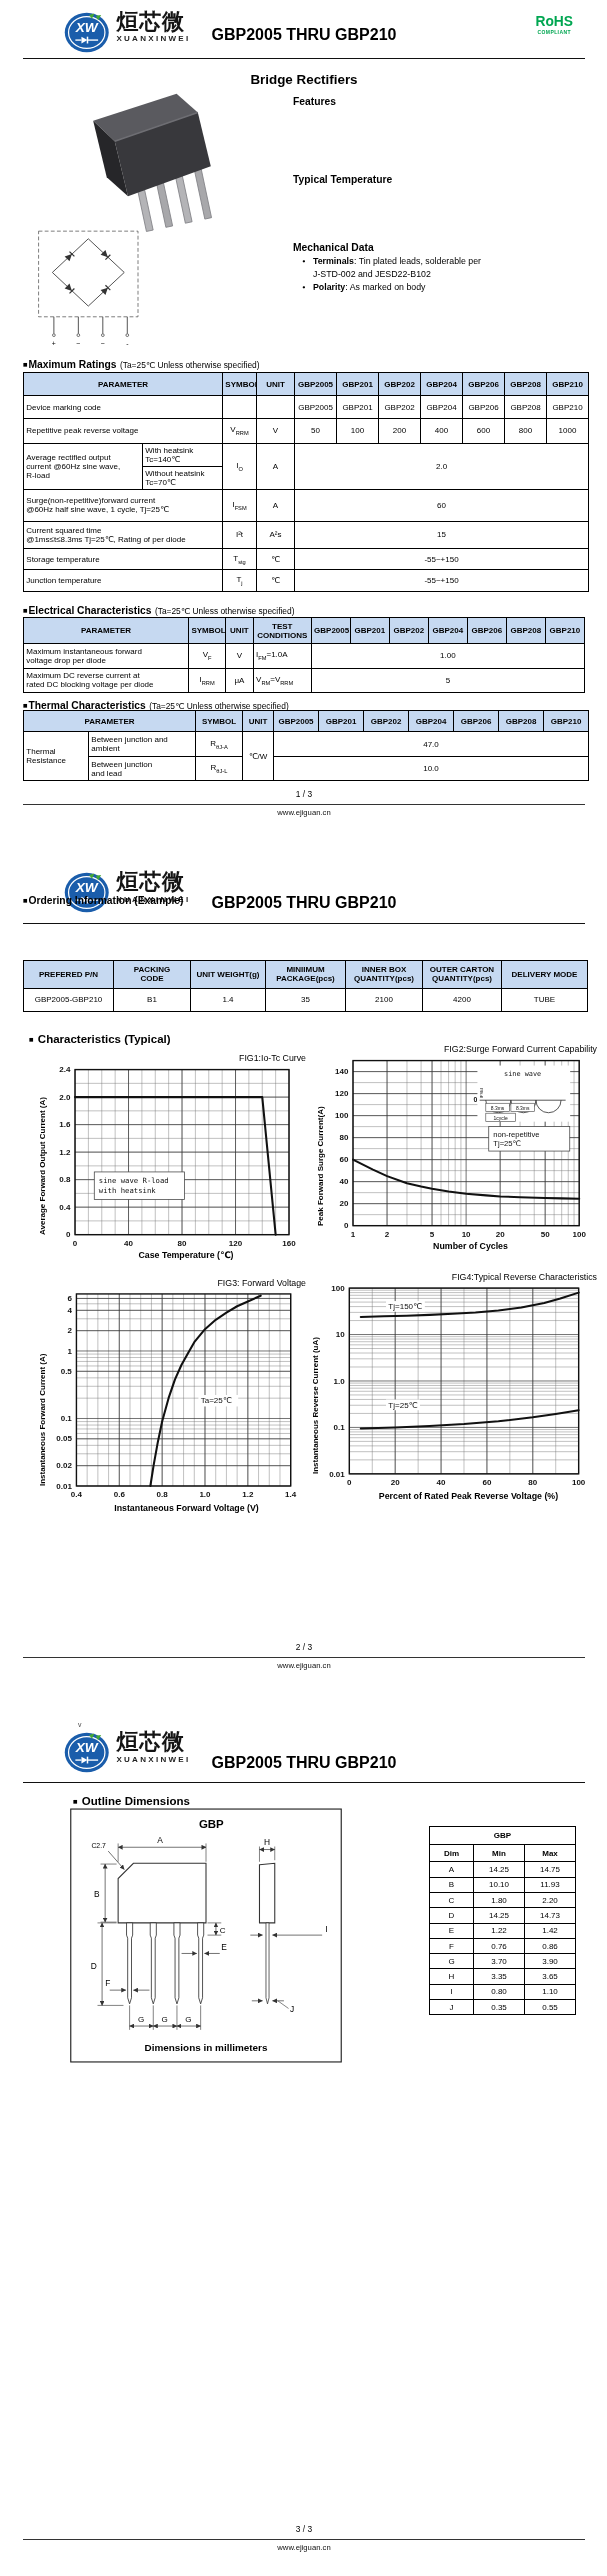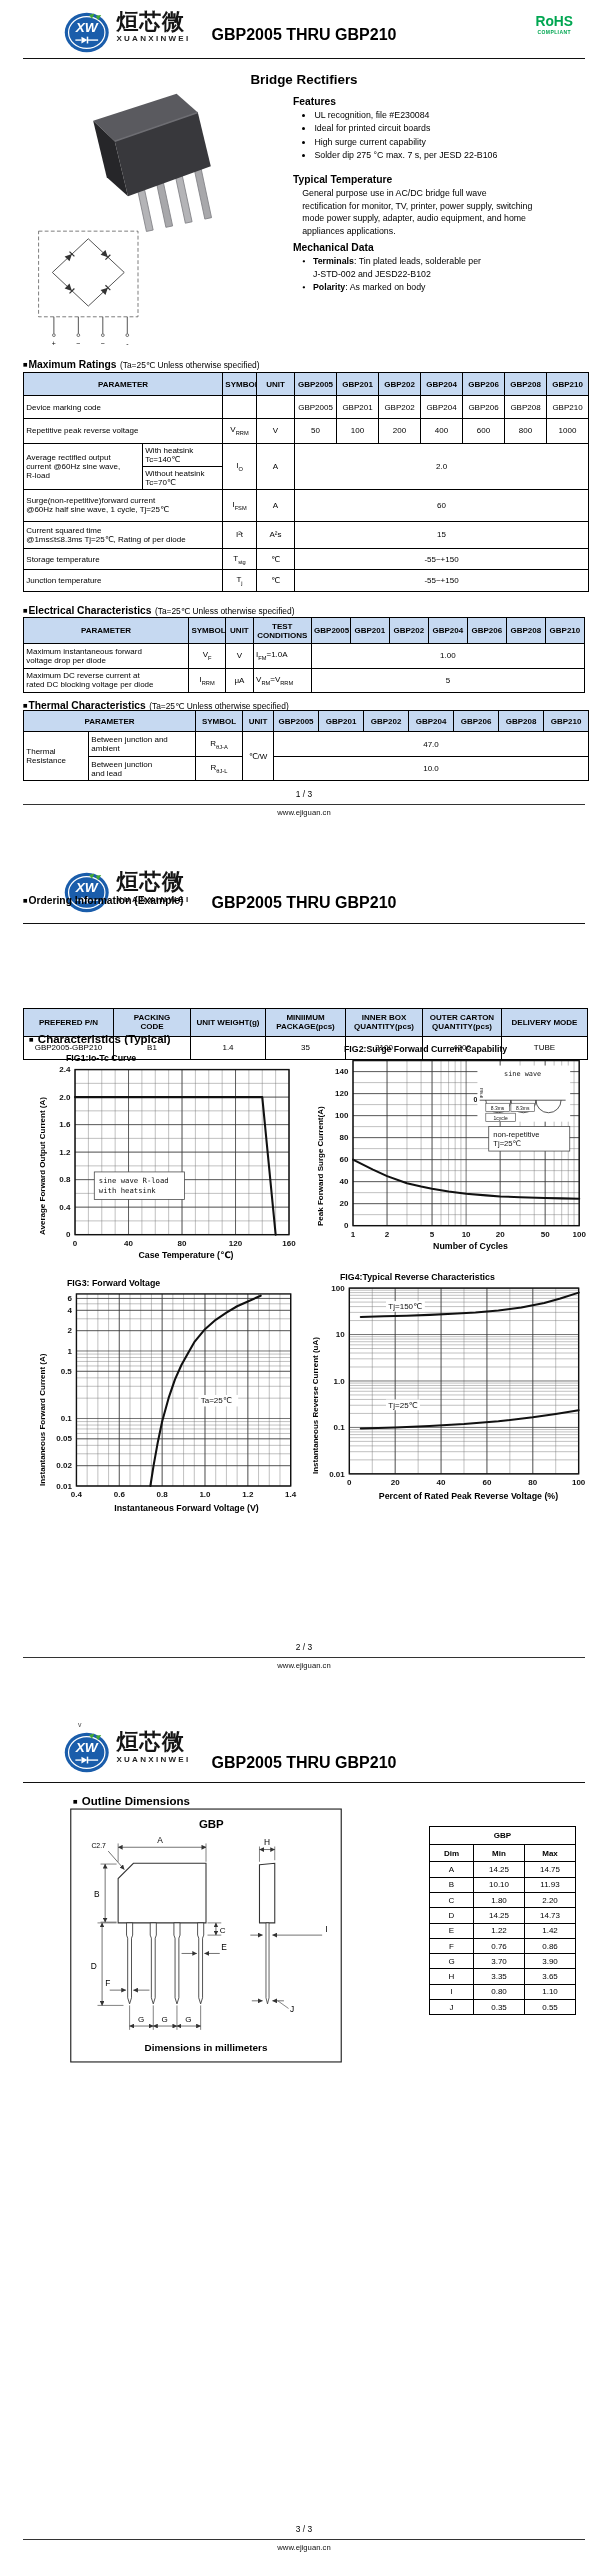--- a/index.html
+++ b/index.html
@@ -38,21 +38,21 @@
   .dt th{background:#c6d9f1;font-weight:bold}
   .dt td.l{text-align:left}
   .dt sub{font-size:5.7px}
   table.dim th{background:#fff}
   table.dim td{height:15.3px}
   
   .pageno{position:absolute;left:0;width:608px;text-align:center;font-size:8.4px}
   .site{position:absolute;left:0;width:608px;text-align:center;font-size:7.7px;color:#111}
   
   .chart{position:absolute}
-  .c-title{font-weight:bold;font-size:8.8px;text-align:left;height:12.2px}
+  .c-title{font-weight:normal;font-size:8.8px;text-align:right;height:12.2px}
   .c-xlab{font-weight:bold;font-size:8.8px;text-align:center;margin-top:-3.1px}
   .c-ylab{position:absolute;transform:rotate(-90deg);transform-origin:0 0;font-weight:bold;font-size:8px;white-space:nowrap}
   svg.cplot{display:block}
   .p3mark{position:absolute;font-size:6.9px;color:#444}
   .ot-note{font-weight:bold}
 </style>
 </head>
 <body>
 
 <div id="root">
@@ -127,33 +127,23 @@
     <circle cx="90" cy="140" r="1.8" fill="none" stroke="#444"></circle>
       <circle cx="122" cy="140" r="1.8" fill="none" stroke="#444"></circle>
     <text x="26" y="154" text-anchor="middle" font-size="9">+</text>
     <text x="58" y="154" text-anchor="middle" font-size="9">~</text>
     <text x="90" y="154" text-anchor="middle" font-size="9">~</text>
     <text x="122" y="154" text-anchor="middle" font-size="9">-</text>
   </svg>
 
   <div class="col-right" style="top:96px">
     <div class="h3">Features</div>
-    <ul class="feat-list">
-      <li>UL recognition, file #E230084</li>
-      <li>Ideal for printed circuit boards</li>
-      <li>High surge current capability</li>
-      <li>Solder dip 275 °C max. 7 s, per JESD 22-B106</li>
-    </ul>
   </div>
   <div class="col-right" style="top:174px">
     <div class="h3">Typical Temperature</div>
-    <div class="body-text">General purpose use in AC/DC bridge full wave
-rectification for monitor, TV, printer, power supply, switching
-mode power supply, adapter, audio equipment, and home
-appliances applications.</div>
   </div>
   <div class="col-right" style="top:242px">
     <div class="h3">Mechanical Data</div>
     <div class="mech-item"><span class="mech-b">Terminals</span><span class="pre">: Tin plated leads, solderable  per
 J-STD-002 and JESD22-B102</span></div>
     <div class="mech-item"><span class="mech-b">Polarity</span><span class="pre">: As marked on body</span></div>
   </div>
 
   <div class="sec" style="top:357px">
     <span class="sq">■</span><span class="ht">Maximum Ratings</span> <span class="cond">(Ta=25℃ Unless otherwise specified)</span>
@@ -353,21 +343,21 @@
       <div class="logo-cn">烜芯微</div>
       <div class="logo-en">XUANXINWEI</div>
     </div>
   </div>
   <div class="doc-title" style="top:894px">GBP2005 THRU GBP210</div>
   <div class="rule" style="top:923px"></div>
 
   <div class="sec" style="top:893px">
     <span class="sq">■</span><span class="ht">Ordering Information (Example)</span>
   </div>
-  <table class="dt" style="left:23px;top:1008px;width:562px">
+  <table class="dt" style="left:23px;top:960px;width:562px">
     <colgroup>
         <col style="width:90px">
         <col style="width:77px">
         <col style="width:75px">
         <col style="width:80px">
         <col style="width:77px">
         <col style="width:79px">
         <col style="width:86px">
       </colgroup>
     <tbody>

